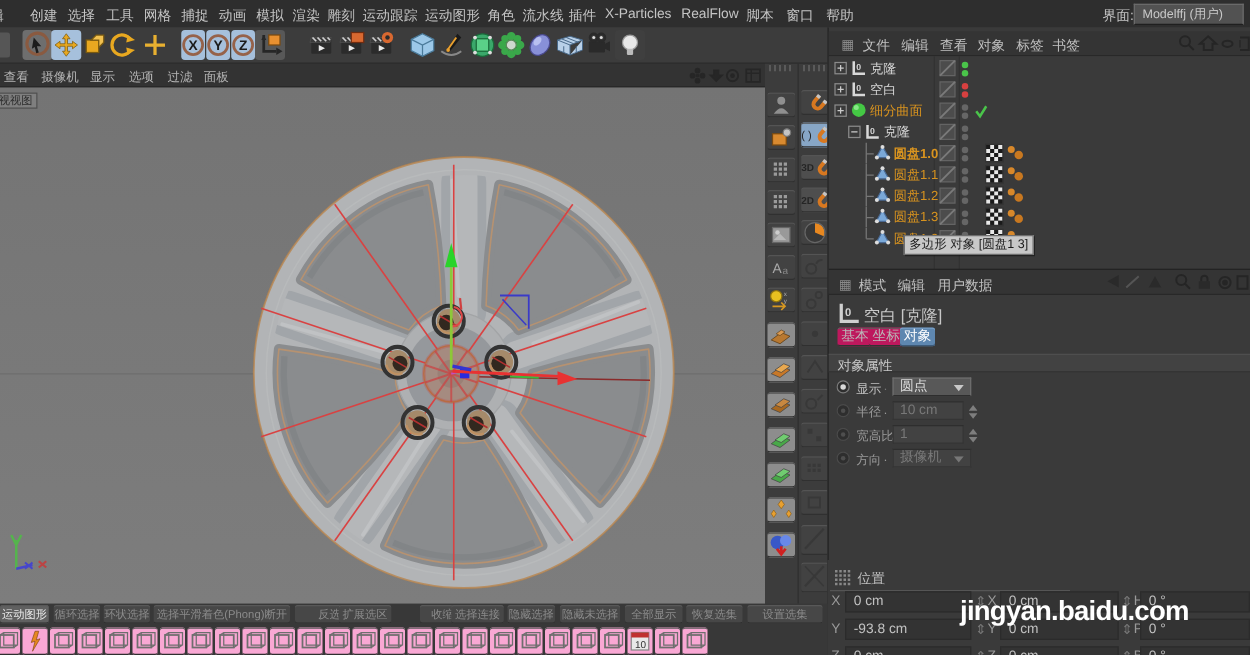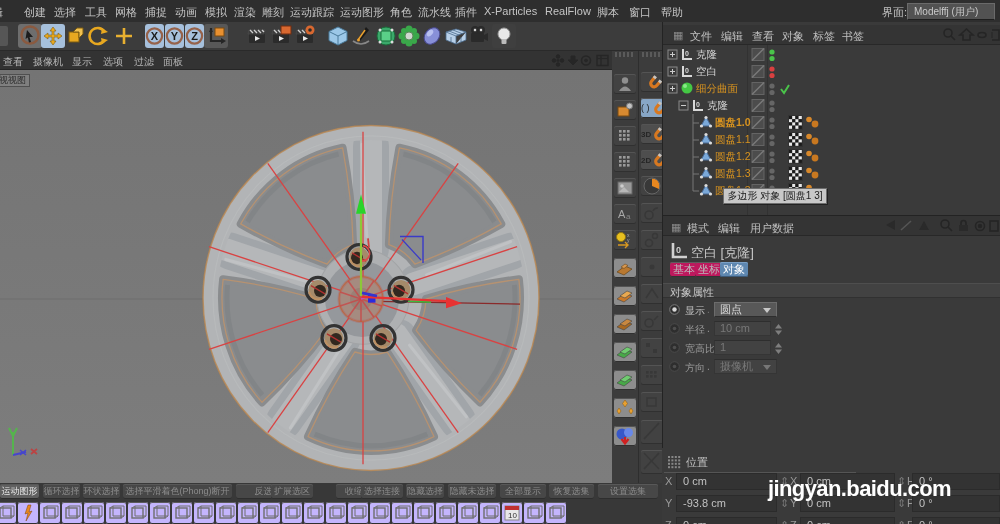--- a/index.html
+++ b/index.html
@@ -43,21 +43,21 @@
 .amtab { position:absolute; height:15px; background:#be185d; box-shadow:inset 0 1px 0 #5d5d5d, inset 0 -1px 0 #333; border-radius:2px; color:#b9b9b9; font-size:11px; text-align:center; line-height:15px; }
 .amtab.sel { background:#5e87b0; color:#fff; box-shadow:inset 0 1px 0 #7aa0c6, inset 0 -1px 0 #3d5a78; }
 .amrow { position:absolute; font-size:10px; color:#9a9a9a; }
 .fieldbox { position:absolute; height:15px; background:#424242; border:1px solid #353535; border-top-color:#2e2e2e; color:#787878; font-size:11px; line-height:13px; padding-left:5px; }
 .fieldbox.lit { background:#585858; border-color:#6c6c6c; border-bottom-color:#2e2e2e; color:#dcdcdc; }
 
 
 #btnrow { left:0; top:483px; width:662px; height:17px; background:#383838; }
 .bbtn { position:absolute; top:1px; height:15px; background:#474747; box-shadow:inset 0 1px 0 #585858, inset 0 -1px 0 #2e2e2e; border-radius:2px; color:#8b8b8b; font-size:9px; text-align:center; overflow:hidden; white-space:nowrap; line-height:15px; }
 #iconrow { left:0; top:500px; width:662px; height:24px; background:#383838; }
-.ibtn { position:absolute; top:2px; width:20px; height:22px; border-radius:2px; background:#c4b5fd; box-shadow:inset 0 1px 0 #5a5a5a, inset 0 -1px 0 #2f2f2f; }
+.ibtn { position:absolute; top:2px; width:20px; height:22px; border-radius:2px; background:#f9a8d4; box-shadow:inset 0 1px 0 #5a5a5a, inset 0 -1px 0 #2f2f2f; }
 
 
 #coords { left:662px; top:448px; width:338px; height:76px; background:#3a3a3a; font-size:11px; color:#a8a8a8; }
 .cbox { position:absolute; height:17px; background:#333333; border:1px solid #2b2b2b; color:#c2c2c2; font-size:11px; line-height:15px; padding-left:6px; }
 .clbl { position:absolute; color:#9a9a9a; font-size:11px; }
 
 #watermark { left:768px; top:476px; width:240px; color:#ffffff; font-size:22px; font-weight:bold; letter-spacing:-0.6px; z-index:60; }
 #tooltip { left:723px; top:188px; width:104px; height:16px; background:#c8c8c8; border:1px solid #6e6e6e; color:#1c1c1c; font-size:10px; line-height:14px; text-align:center; z-index:50; box-shadow:1px 1px 0 rgba(0,0,0,0.4); }
 </style>
 </head>

